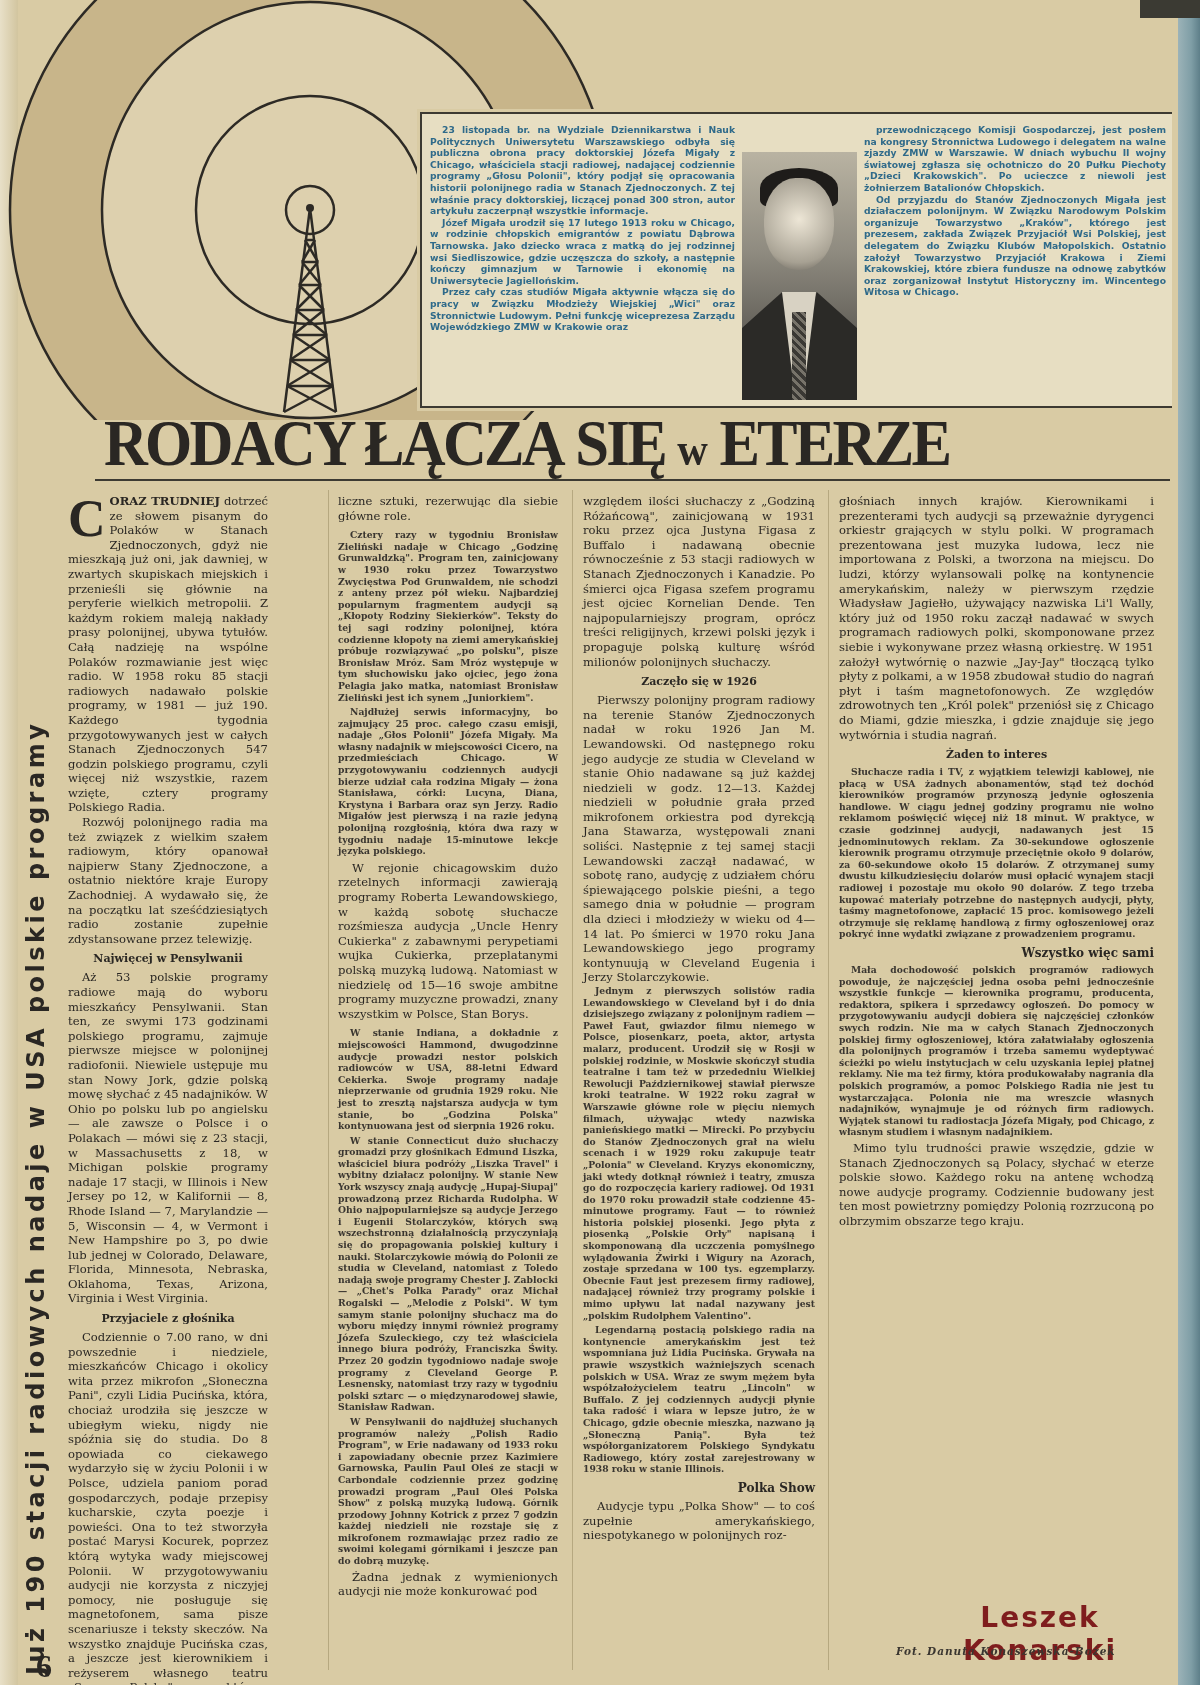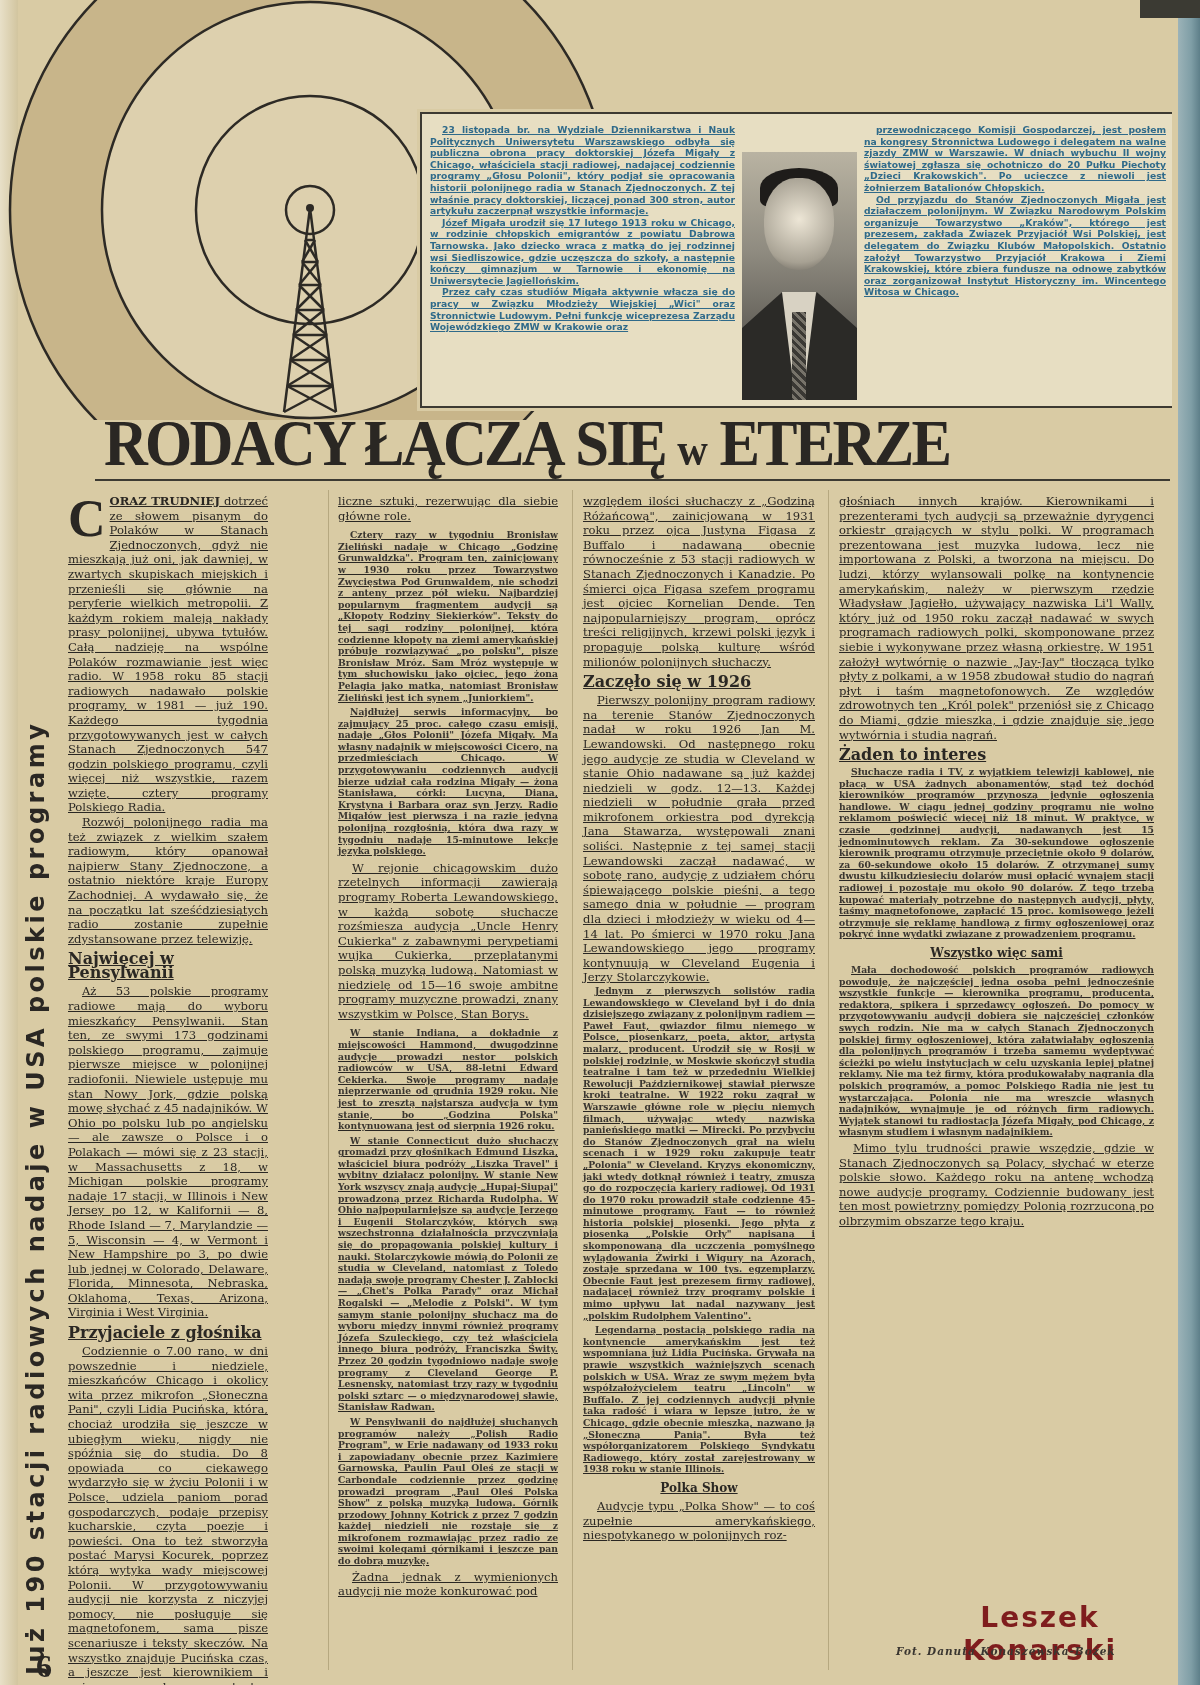--- a/index.html
+++ b/index.html
@@ -18,27 +18,27 @@
   .portrait .face{position:absolute;left:22px;top:26px;width:70px;height:92px;border-radius:45% 45% 48% 48%;background:radial-gradient(circle at 50% 45%,#ede6d6,#a7a193 70%,#5c5851);}
   .portrait .hair{position:absolute;left:18px;top:16px;width:78px;height:40px;border-radius:50% 50% 20% 20%;background:#1e1c1a;}
   .portrait .suit{position:absolute;left:0;top:140px;width:115px;height:120px;background:#2b2a27;clip-path:polygon(0 30%,35% 0,50% 40%,65% 0,100% 30%,100% 100%,0 100%);}
   .portrait .shirt{position:absolute;left:40px;top:140px;width:34px;height:110px;background:#d8d2c3;clip-path:polygon(0 0,100% 0,60% 100%,40% 100%);}
   .portrait .tie{position:absolute;left:50px;top:160px;width:14px;height:90px;background:repeating-linear-gradient(45deg,#3a3834 0 3px,#77736a 3px 6px);}
   .headline{position:absolute;left:104px;top:412px;width:1060px;height:62px;font-family:"Liberation Serif",serif;font-weight:bold;font-size:66px;line-height:62px;letter-spacing:-3px;color:#2a2723;transform:scaleX(0.92);transform-origin:left top;white-space:nowrap;}
   .headline .small{font-size:46px;letter-spacing:-1px;}
   .rule{position:absolute;left:95px;top:479px;width:1075px;height:2px;background:#3d3a32;}
   .vertical{position:absolute;left:18px;top:1675px;width:1210px;height:36px;transform:rotate(-90deg);transform-origin:left top;font-family:"DejaVu Sans",sans-serif;font-weight:bold;font-size:24px;line-height:36px;letter-spacing:3.5px;color:#2a2723;white-space:nowrap;}
   .page-num{position:absolute;left:36px;top:1650px;font-family:"Liberation Serif",serif;font-size:32px;font-weight:bold;color:#2a2723;line-height:32px;}
-  .col{position:absolute;color:#2a2723;text-decoration:underline;}
+  .col{position:absolute;color:#2a2723;}
   .body-col{font-family:"DejaVu Serif",serif;font-size:11.6px;line-height:14.6px;text-align:justify;}
   .body-col p{margin:0;text-indent:14px;}
-  .body-col h3{margin:6px 0 4px;text-align:left;font-size:16px;line-height:14px;font-weight:bold;}
+  .body-col h3{margin:6px 0 4px;text-align:center;font-size:11px;line-height:14px;font-weight:bold;}
   .small-col{font-family:"DejaVu Serif",serif;font-size:9.2px;line-height:11.6px;text-align:justify;font-weight:bold;color:#3a3630;}
   .small-col p{margin:0 0 3px;text-indent:12px;}
-  .small-col h3{margin:6px 0 4px;text-align:center;font-size:12px;line-height:14px;font-weight:bold;color:#2a2723;}
+  .small-col h3{margin:6px 0 4px;text-align:right;font-size:12px;line-height:14px;font-weight:bold;color:#2a2723;}
   .bold{font-weight:bold;}
   .dropcap{float:left;font-family:"Liberation Serif",serif;font-weight:bold;font-size:52px;line-height:46px;margin:2px 4px 0 0;}
   .c-left{left:68px;top:494px;width:200px;}
   .c-mid1{left:338px;top:494px;width:220px;}
   .c-mid2{left:583px;top:494px;width:232px;}
   .c-right{left:839px;top:494px;width:315px;}
   .vrule{position:absolute;top:490px;width:1px;height:1180px;background:#b6a880;}
   .signature{position:absolute;left:902px;top:1601px;font-family:"DejaVu Sans",sans-serif;font-weight:bold;font-size:28px;letter-spacing:2px;color:#7f1d1d;text-align:center;}
   .photo-credit{position:absolute;left:896px;top:1645px;font-family:"DejaVu Serif",serif;font-style:italic;font-weight:bold;font-size:10.5px;letter-spacing:1px;color:#3a3630;}
 </style>

